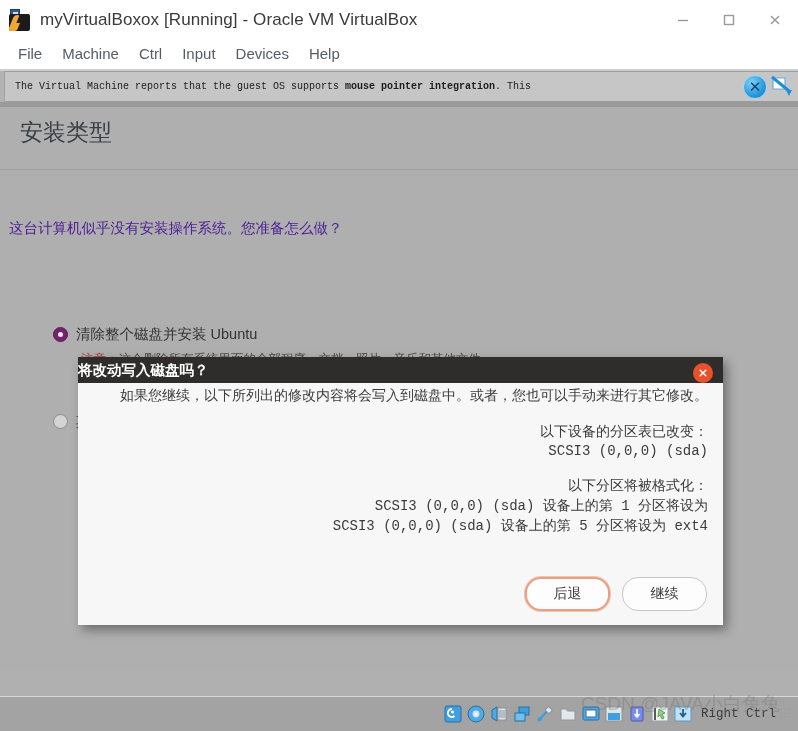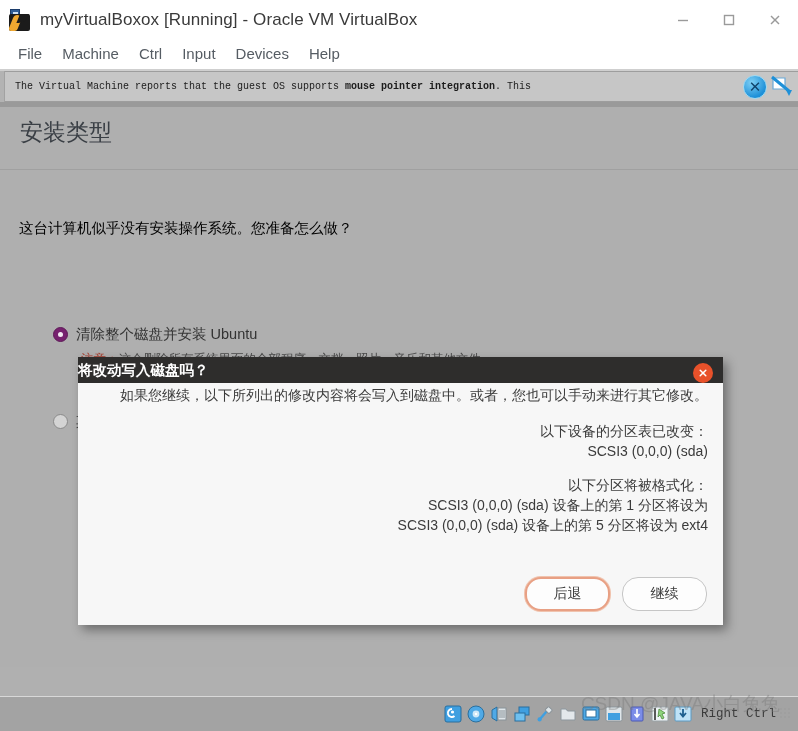--- a/index.html
+++ b/index.html
@@ -130,22 +130,22 @@
   .page-title {
     position: absolute; left: 20px; top: 10px;
     font-size: 23px; color: #3a3f45;
   }
   .page-divider {
     position: absolute; left: 0; top: 62px;
     width: 798px; height: 1px;
     background: #a0a0a0;
   }
   .prompt-line {
-    position: absolute; left: 19px; top: 112px;
-    font-size: 14.5px; color: #000000;
+    position: absolute; left: 9px; top: 112px;
+    font-size: 14.5px; color: #4c1d95;
   }
 
   .radio-row {
     position: absolute;
     display: flex; align-items: center; gap: 8px;
   }
   .radio-row.r1 { left: 53px; top: 218px; }
   .radio-row.r2 { left: 53px; top: 305px; }
   .radio {
     width: 15px; height: 15px; border-radius: 50%;
@@ -267,21 +267,21 @@
     text-align: right;
   }
   .dlg-p {
     font-size: 14px; line-height: 1.35;
     color: #3b3b3b;
   }
   .dlg-sec { margin-top: 18px; }
   .dlg-sec-head { font-size: 14px; color: #3b3b3b; }
   .dlg-sec-item {
     font-size: 14px; color: #3b3b3b;
-    padding-left: 4px; margin-top: 2px;
+    padding-left: 4px; margin-top: 2px; font-family: Liberation Mono, monospace;
   }
   .dlg-footer {
     height: 62px;
     display: flex; align-items: center; justify-content: flex-end;
     gap: 12px;
     padding-right: 16px;
     flex: 0 0 auto;
   }
   .dlg-btn {
     min-width: 85px; height: 34px;

